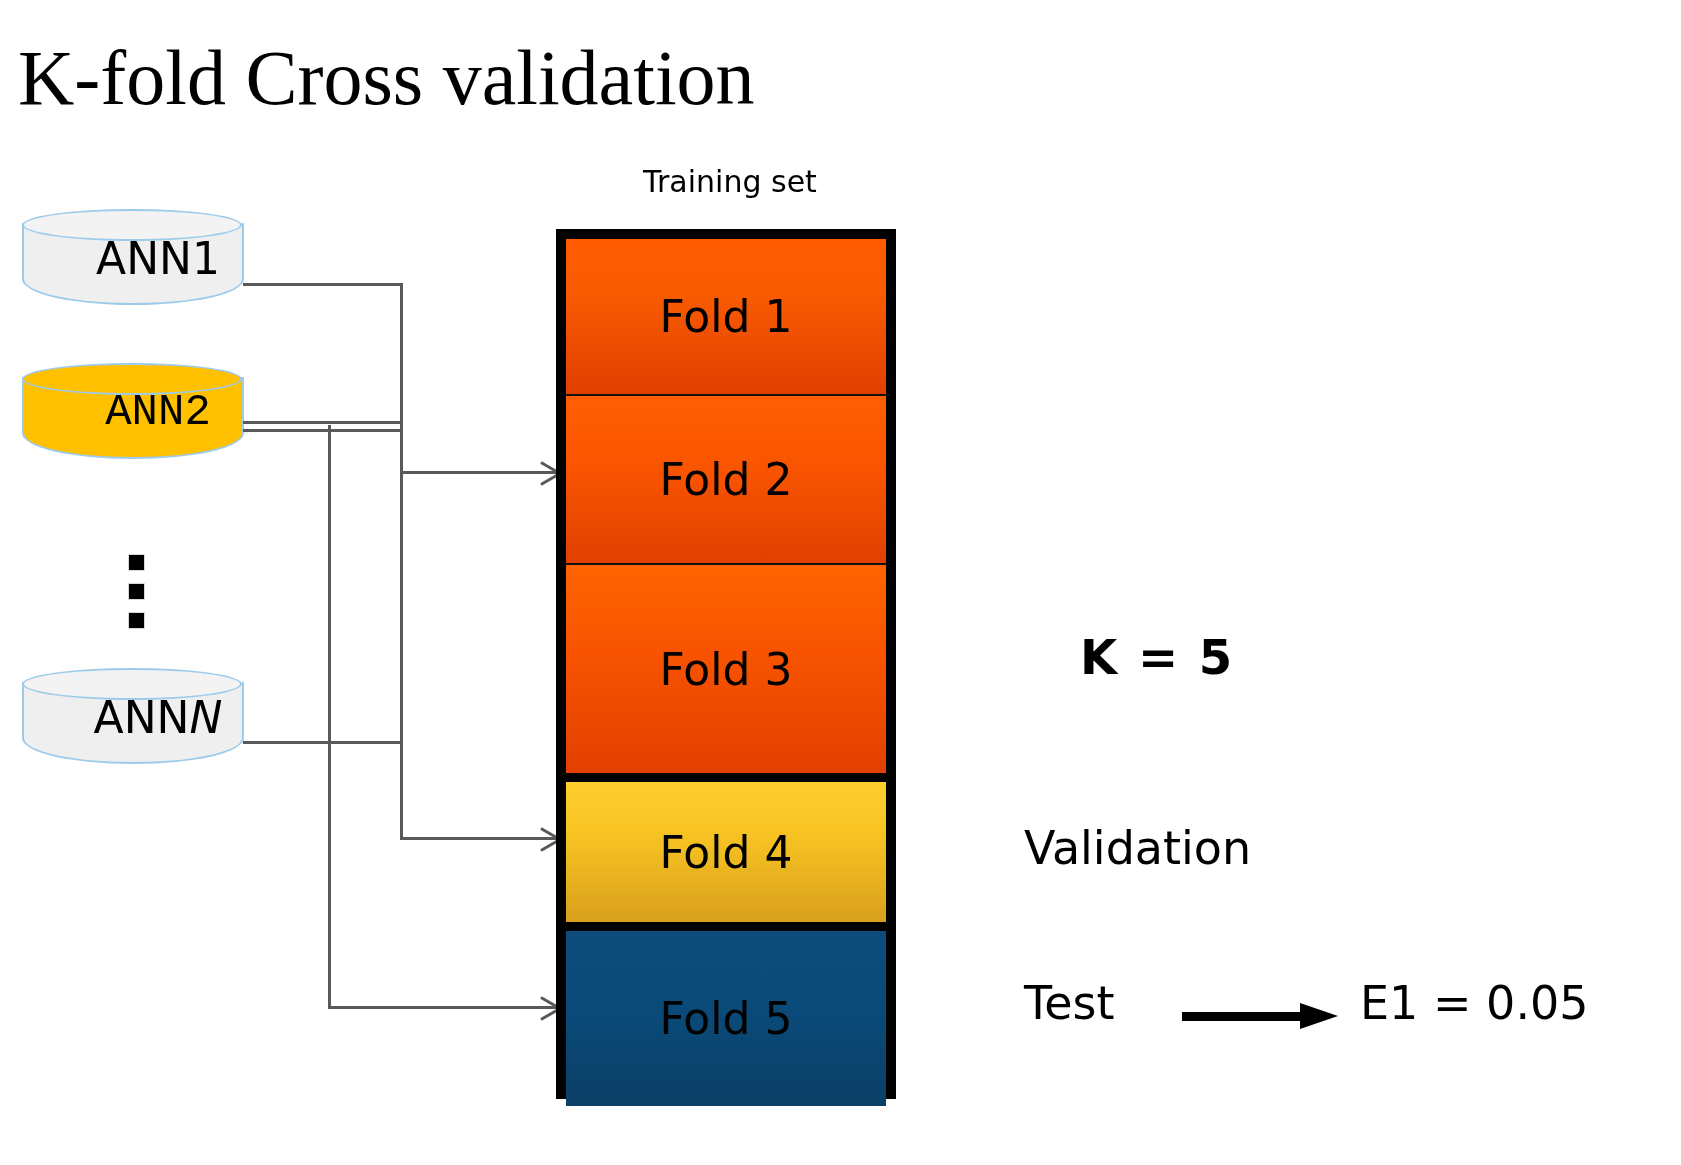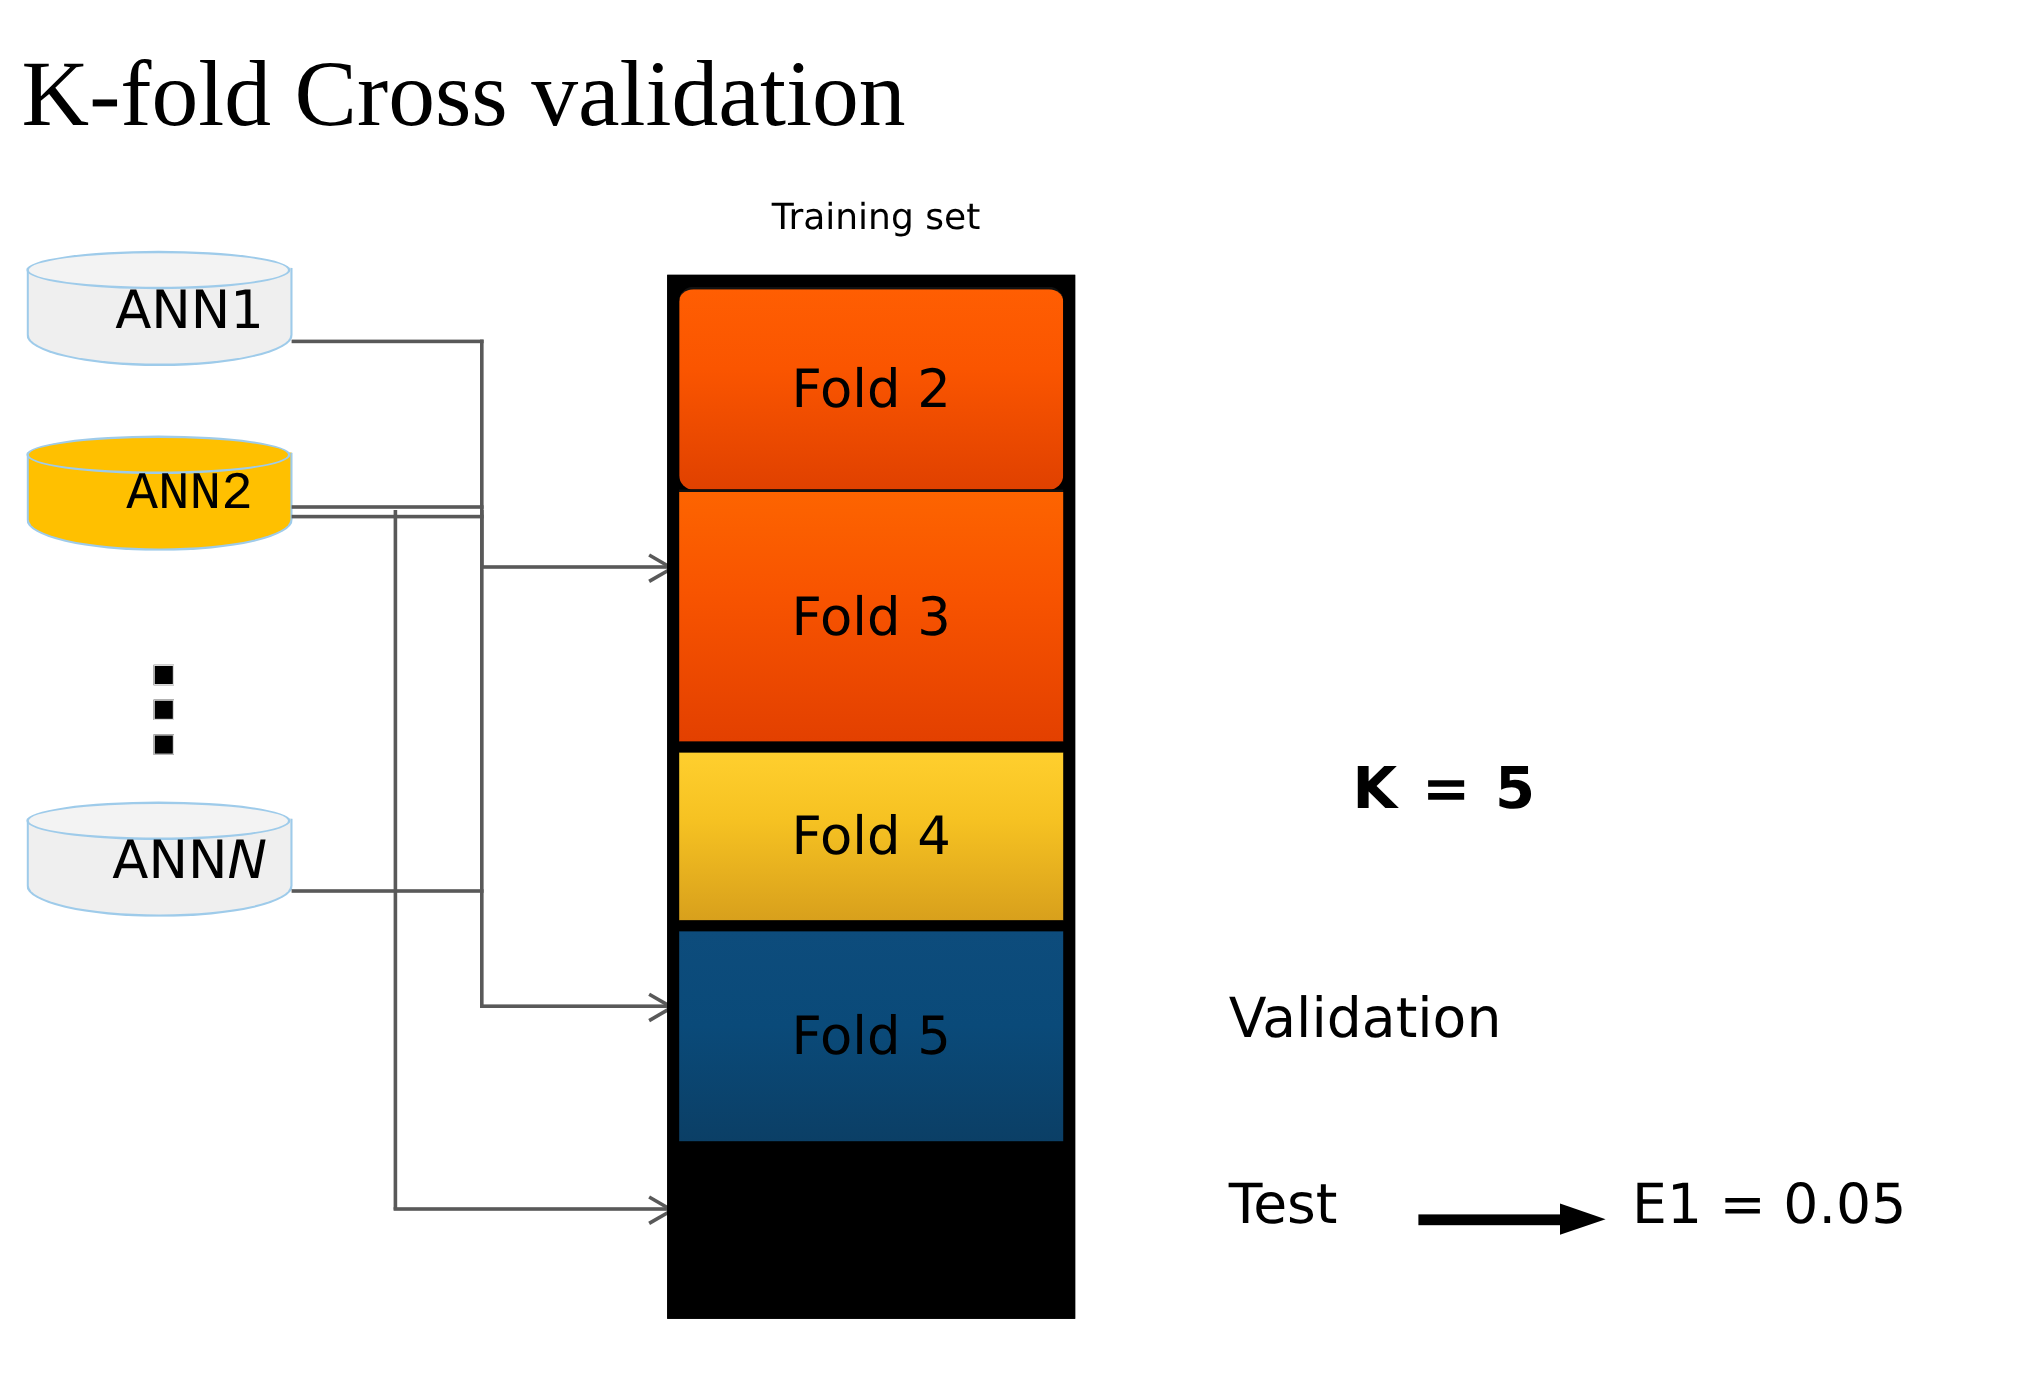--- a/index.html
+++ b/index.html
@@ -75,30 +75,30 @@
   }
   .fold{
     position:relative; width:100%; box-sizing:border-box;
     display:flex; align-items:center; justify-content:center;
     font-size:44px; color:#000; overflow:hidden;
   }
   .fold-label{position:relative;z-index:2;white-space:nowrap;}
 
   .fold-o1{height:155px;background:linear-gradient(to bottom,#ff5b00 0%,#f95b02 35%,#e04000 100%);}
   .fold-o2{height:169px;background:linear-gradient(to bottom,#ff5e02 0%,#fa5500 40%,#e04100 100%);
-           border-top:2px solid #111;border-radius:12px;}
+           border-top:2px solid #111;}
   .fold-o3{height:210px;background:linear-gradient(to bottom,#fd6400 0%,#f85400 40%,#e34000 100%);
            border-top:2px solid #111;}
   .fold-y4{height:149px;background:linear-gradient(to bottom,#ffcf2e 0%,#f6c222 40%,#d8a01c 100%);
            border-top:9px solid #000;}
   .fold-b5{height:184px;background:linear-gradient(to bottom,#0d4c7c 0%,#0a4a79 45%,#0b3f66 100%);
            border-top:9px solid #000;}
 
   
-  #k-value{left:1127px; top:608px; font-size:48px; font-weight:bold; color:#000;
+  #k-value{left:1080px; top:608px; font-size:48px; font-weight:bold; color:#000;
            white-space:nowrap; letter-spacing:2px;}
   #validation-label{left:1024px; top:800px; font-size:46px; color:#000; white-space:nowrap;}
   #test-label{left:1024px; top:955px; font-size:46px; color:#000; white-space:nowrap;}
   #error-label{left:1360px; top:955px; font-size:46px; color:#000; white-space:nowrap;}
 
   
   #test-arrow{left:1182px; top:982px; width:160px; height:24px;}
   #test-arrow .shaft{position:absolute;left:0;top:9px;width:120px;height:9px;background:#000;}
   #test-arrow .head{position:absolute;left:118px;top:0;width:0;height:0;
                     border-top:13px solid transparent;border-bottom:13px solid transparent;
@@ -154,20 +154,23 @@
 <div class="arrowhead abs" style="left:560px; top:817px;">
   <span class="a1"></span>
     <span class="a2"></span>
 </div>
 <div class="arrowhead abs" style="left:560px; top:986px;">
   <span class="a1"></span>
     <span class="a2"></span>
 </div>
 
 <div class="abs" id="training-stack">
+  <div class="fold fold-o1">
+    <span class="fold-label">Fold 1</span>
+  </div>
   <div class="fold fold-o2">
     <span class="fold-label">Fold 2</span>
   </div>
   <div class="fold fold-o3">
     <span class="fold-label">Fold 3</span>
   </div>
   <div class="fold fold-y4">
     <span class="fold-label">Fold 4</span>
   </div>
   <div class="fold fold-b5">

